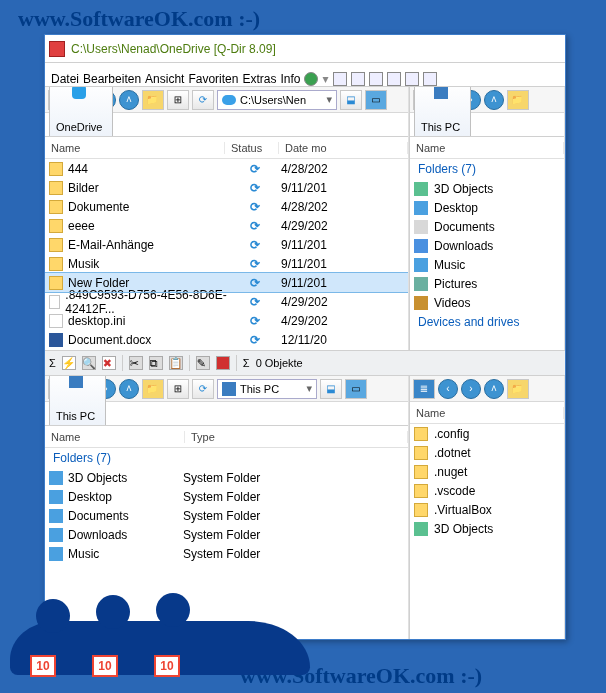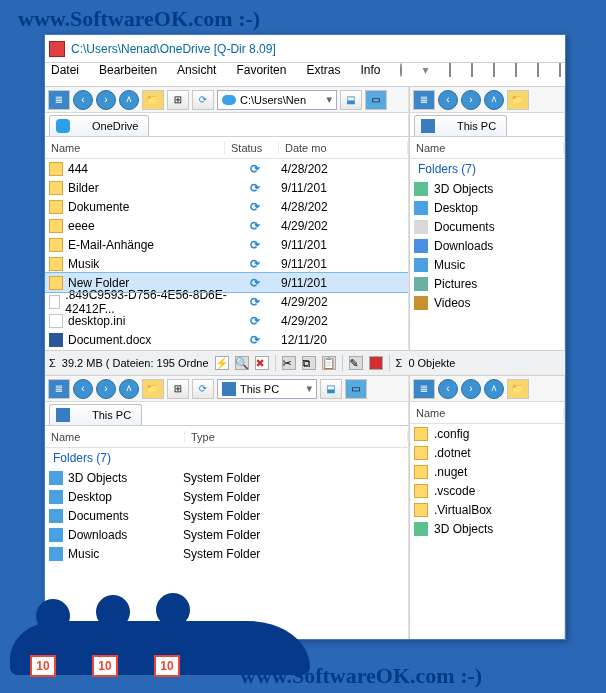--- a/index.html
+++ b/index.html
@@ -3,37 +3,37 @@
 <meta charset="utf-8">
 <style>
   * { box-sizing: border-box; margin: 0; padding: 0; }
   body { font-family: "Segoe UI", Tahoma, sans-serif; font-size: 12px; background: #2a67b5; width: 606px; height: 693px; position: relative; overflow: hidden; }
   .watermark { position: absolute; color: #003b87; font-weight: bold; font-family: "Comic Sans MS", cursive; font-size: 22px; z-index: 1; }
   .wm-top { top: 6px; left: 18px; }
   .wm-bottom { bottom: 4px; left: 240px; white-space: nowrap; }
   .window { position: absolute; top: 34px; left: 44px; width: 522px; height: 606px; background: #f0f0f0; border: 1px solid #3d7cc9; box-shadow: 2px 2px 6px rgba(0,0,0,.3); z-index: 2; display: flex; flex-direction: column; }
   .titlebar { background: #fff; border-bottom: 1px solid #d0d0d0; height: 28px; display: flex; align-items: center; padding: 0 4px; gap: 6px; }
   .titlebar-icon { width:16px; height:16px; background:#e04040; border:1px solid #a02020; display:inline-block;}
-  .title-text { font-size: 12px; color:#0369a1; }
-  .menubar { background:#fff; border-bottom:1px solid #d0d0d0; height:24px; display:flex; align-items:flex-start; padding:0 6px; gap:20px; font-size:12px; }
+  .title-text { font-size: 12px; color:#4d7c0f; }
+  .menubar { background:#fff; border-bottom:1px solid #d0d0d0; height:24px; display:flex; align-items:flex-end; padding:0 6px; gap:4px; font-size:12px; }
   .menubar span { cursor:default; }
   .menubar .micon { width:14px;height:14px;display:inline-block;border:1px solid #888;background:#eef;}
   .tbtn { width:22px;height:20px; border:1px solid #c8c8c8; background:linear-gradient(#fff,#e8e8e8); display:flex;align-items:center;justify-content:center; font-size:10px;}
   .tbtn.round { border-radius:50%; width:20px; height:20px; background:#3d93d1; color:#fff; border-color:#2a6ea0;}
   .addrbox { flex:0 0 120px; height:20px; border:1px solid #aac; background:#fff; display:flex; align-items:center; padding:0 4px; gap:4px; font-size:11px; }
   .cloud { width:14px;height:10px;border-radius:6px;background:#3aa0e8;display:inline-block;position:relative;}
   .panes { flex:1; display:grid; grid-template-columns: 1fr 1px 155px; grid-template-rows: 1fr 26px 1fr; background:#fff;}
   .vsplit { background:#d0d0d0; grid-row:1 / span 3; grid-column:2;}
   .hbar { grid-column:1 / span 3; grid-row:2; background:#eef0f2; border-top:1px solid #d0d0d0;border-bottom:1px solid #d0d0d0; display:flex; align-items:center; font-size:11px; padding:0 4px; gap:6px;}
   .hbar .sep { width:1px;height:16px;background:#ccc; }
   .hbar .ico { width:14px;height:14px;display:inline-block;background:#ddd;border:1px solid #aaa;}
   .pane { display:flex; flex-direction:column; border-right:1px solid #e0e0e0; overflow:hidden;}
   .pane-toolbar { height:26px; background:#f6f6f6; border-bottom:1px solid #d8d8d8; display:flex; align-items:center; padding:0 3px; gap:3px;}
   .tabrow { height:24px; display:flex; align-items:flex-end; padding:0 4px; background:#fff; border-bottom:1px solid #d0d0d0;}
-  .tab { border:1px solid #c0c0c0; border-bottom:none; background:linear-gradient(#fff,#eef3fa); padding:3px 10px 3px 6px; border-radius:3px 3px 0 0; display:flex; align-items:center; gap:22px; font-size:11px;}
+  .tab { border:1px solid #c0c0c0; border-bottom:none; background:linear-gradient(#fff,#eef3fa); padding:3px 10px 3px 6px; border-radius:3px 3px 0 0; display:flex; align-items:center; gap:22px; font-size:11px;flex-direction:column;}
   .ficon { width:14px;height:14px;display:inline-block;}
   .ic-cloud { background:#2aa0e8;border-radius:4px;}
   .ic-pc { background:#3a7cc0;}
   .ic-user { background:#5aa05a;border-radius:50%;}
   .colhead { height:22px; border-bottom:1px solid #e0e0e0; display:flex; align-items:center; font-size:11px; color:#444;}
   .colhead .col { padding:0 6px; border-right:1px solid #e8e8e8; }
   .list { flex:1; overflow:hidden; background:#fff; font-size:12px;}
   .grouphdr { color:#0a5dbb; padding:3px 8px; font-size:12px;}
   .row { display:flex; align-items:center; height:19px; padding:0 4px; gap:6px;}
   .row.sel { background:#d0e7fb; outline:1px solid #7ab8e8;}
@@ -238,26 +238,26 @@
             </div>
             <div class="row">
               <span class="fico" style="background:#6ab0a0"></span>
               <span>Pictures</span>
             </div>
             <div class="row">
               <span class="fico" style="background:#c89030"></span>
               <span>Videos</span>
             </div>
           </div>
+        <div class="grouphdr" style="white-space:nowrap">Devices and drives</div>
       </div>
     </div>
 
     <div class="hbar">
       <span>Σ</span>
-      <span>39.2 MB ( Dateien: 195 Ordne</span>
       <span class="ico" style="background:#fff;color:#d08000">⚡</span>
       <span class="ico">🔍</span>
       <span class="ico" style="background:#fff;color:#d03030">✖</span>
       <span class="sep"></span>
       <span class="ico">✂</span>
       <span class="ico">⧉</span>
       <span class="ico">📋</span>
       <span class="sep"></span>
       <span class="ico">✎</span>
       <span class="ico" style="background:#d03030"></span>

